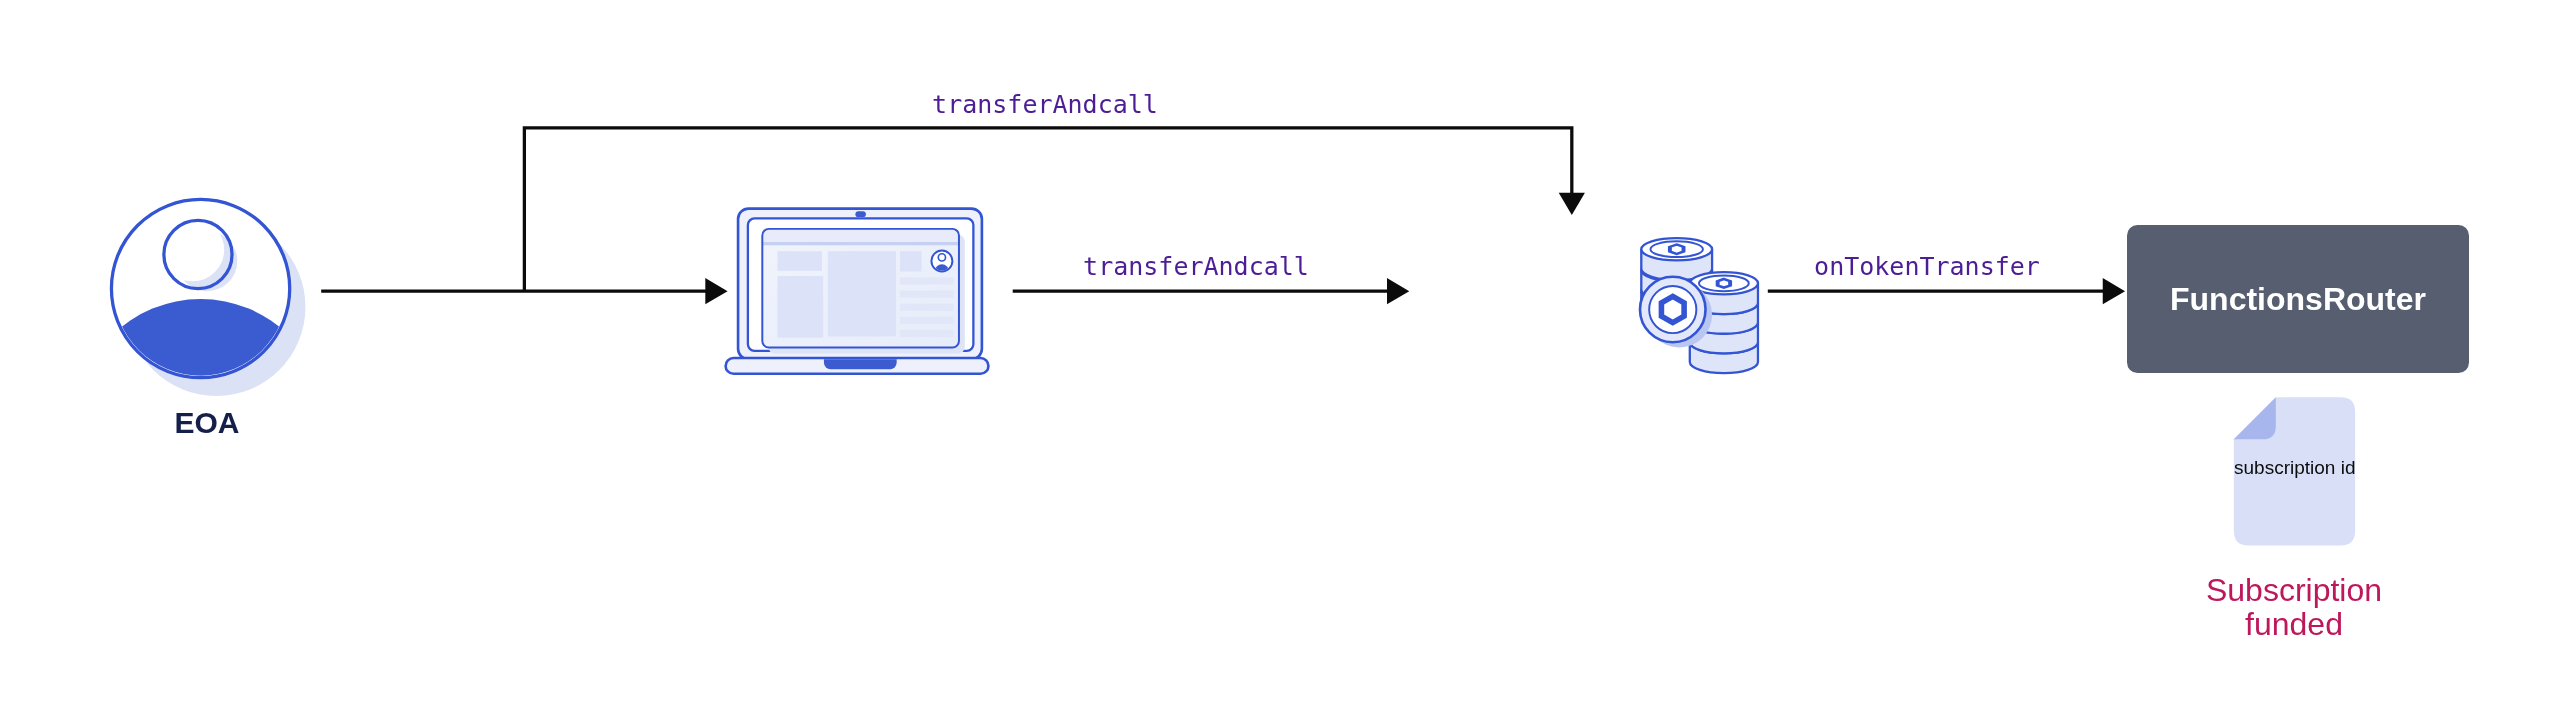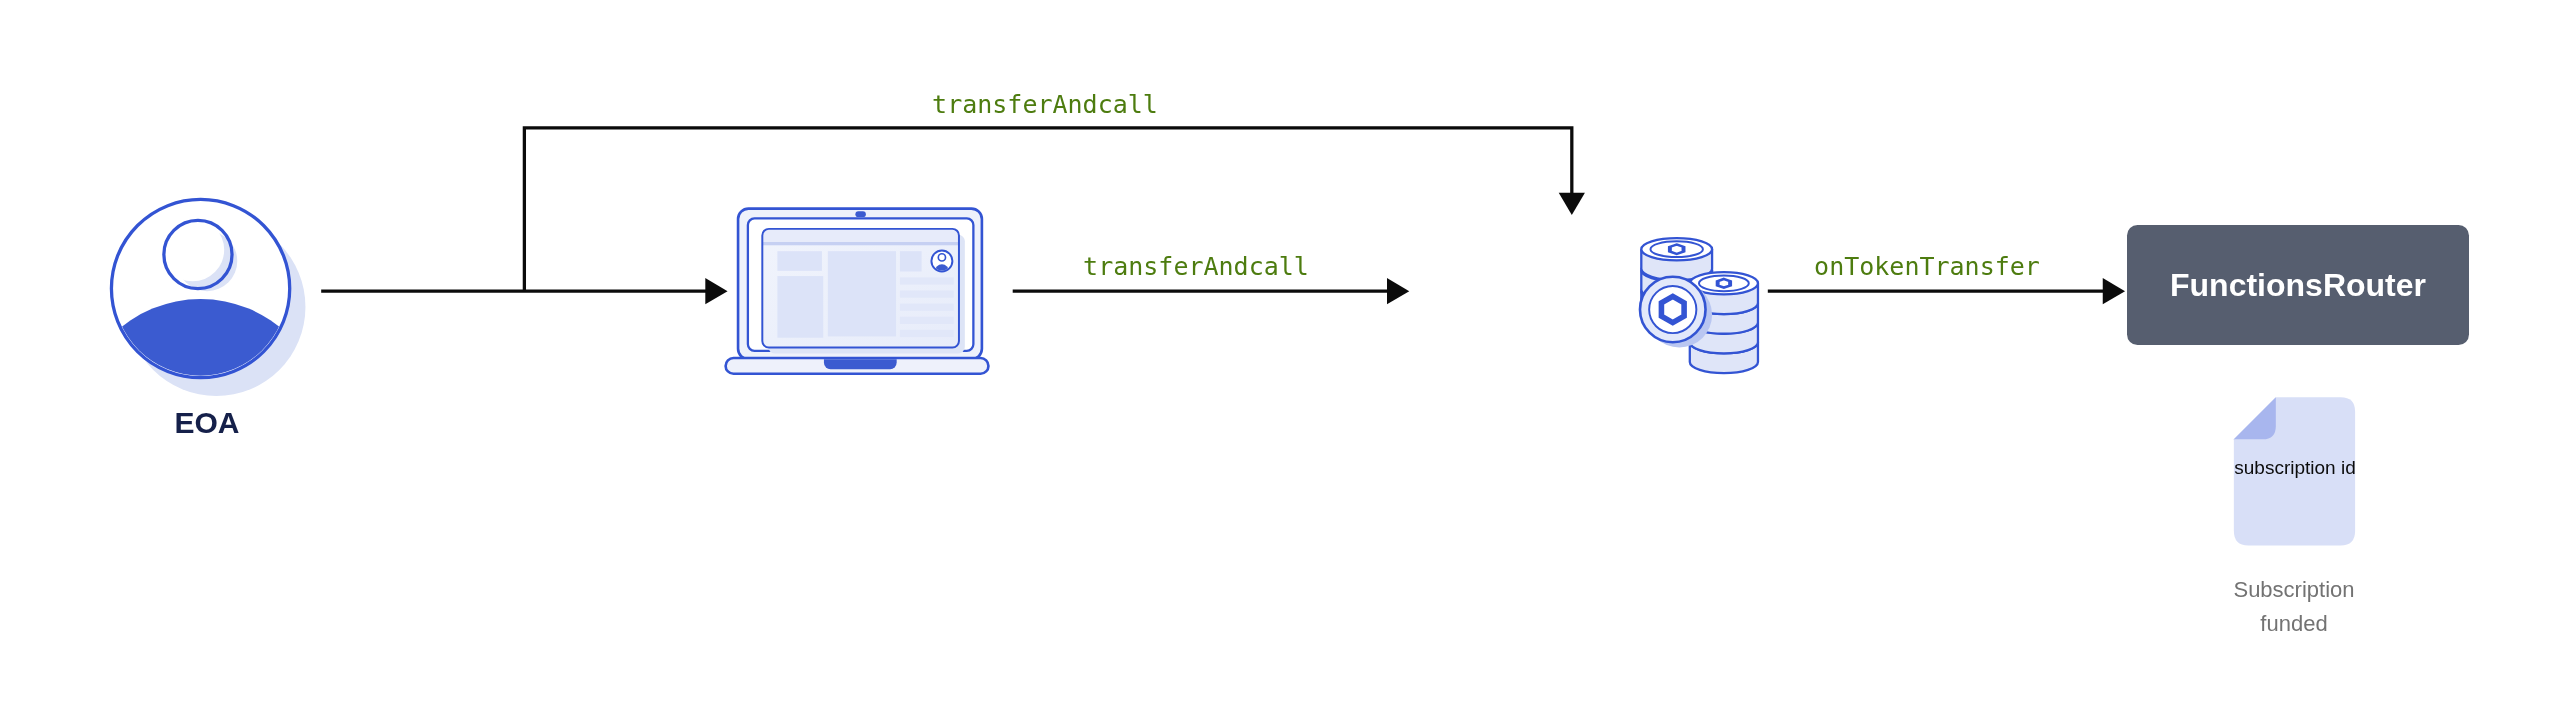--- a/index.html
+++ b/index.html
@@ -10,45 +10,45 @@
   .svg-layer{position:absolute;left:0;top:0;z-index:2;pointer-events:none;}
   .box{position:absolute;box-sizing:border-box;display:flex;align-items:center;z-index:1;}
   .link-token-box{
     left:1408px;top:212px;width:336px;height:184px;
     border:3.3px solid #3354d3;border-radius:11.8px;
     background:linear-gradient(150deg,#fbfcff 0%,#eaeefb 55%,#d9dff6 100%);
     padding-left:37px;
   }
   .link-token-box .box-title{font-size:35px;font-weight:bold;color:#15204a;white-space:nowrap;}
   .functions-router-box{
-    left:2127px;top:225px;width:342px;height:120px;
+    left:2127px;top:225px;width:342px;height:148px;
     border-radius:10.5px;background:#565e6f;justify-content:center;
   }
   .functions-router-box .box-title{font-size:32px;font-weight:bold;color:#ffffff;white-space:nowrap;}
   .node-label{
     position:absolute;transform:translateX(-50%);z-index:3;
     font-weight:bold;font-size:30px;color:#15204a;white-space:nowrap;text-align:center;margin-left:6px;
   }
   .eoa-label{left:201px;top:406px;}
   .app-label{left:854px;top:404px;}
   .edge-label{
     position:absolute;transform:translateX(-50%);z-index:3;
     font-family:"DejaVu Sans Mono","Liberation Mono",monospace;
-    font-size:25px;color:#4d7c0f;white-space:nowrap;
+    font-size:25px;color:#4c1d95;white-space:nowrap;
   }
   .edge-label-top{left:1045px;top:90px;}
   .edge-label-mid{left:1196px;top:252px;}
   .edge-label-right{left:1927px;top:252px;}
   .doc-text{
     position:absolute;left:2234px;top:455px;width:122px;z-index:3;
-    text-align:center;font-size:19px;line-height:26px;color:#0c0c0c;
+    text-align:left;font-size:19px;line-height:26px;color:#0c0c0c;
   }
   .doc-caption{
     position:absolute;left:2202px;top:573px;width:184px;z-index:3;
-    text-align:center;font-size:22px;line-height:34px;color:#737373;
+    text-align:center;font-size:32px;line-height:34px;color:#be185d;
   }
 </style>
 </head>
 <body>
 
 <div class="stage">
 
 
   <div class="box functions-router-box">
     <span class="box-title">FunctionsRouter</span>

